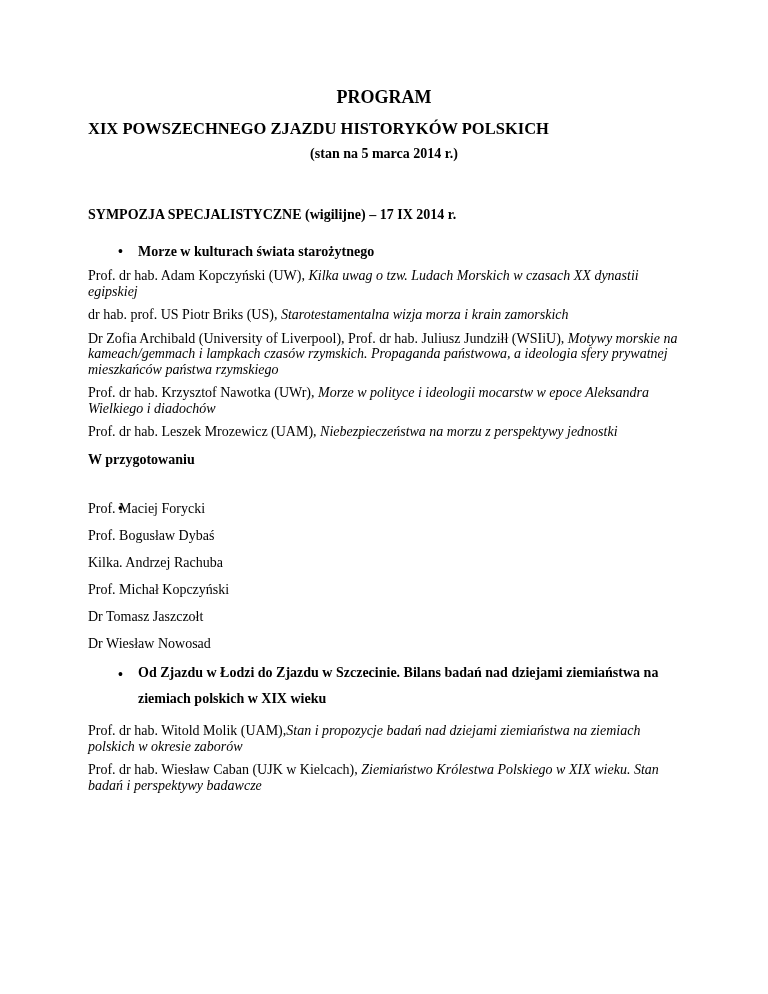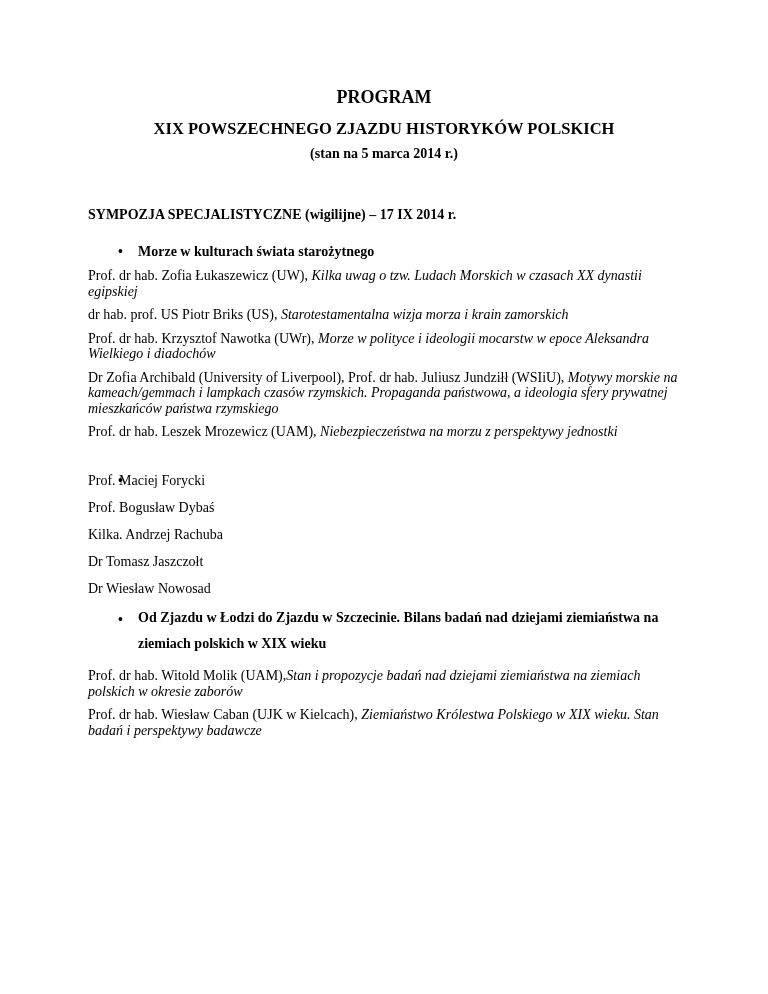--- a/index.html
+++ b/index.html
@@ -22,21 +22,21 @@
   }
   .doc-title {
     margin: 0;
     text-align: center;
     font-size: 18px;
     line-height: 20px;
     font-weight: bold;
   }
   .doc-subtitle {
     margin: 13px 0 0 0;
-    text-align: center;
+    text-align: left;
     font-size: 16.5px;
     line-height: 18px;
     font-weight: bold;
   }
   .doc-datenote {
     margin: 8px 0 0 0;
     text-align: center;
     font-size: 14px;
     line-height: 16px;
     font-weight: bold;
@@ -101,34 +101,36 @@
   <h2 class="doc-subtitle">XIX POWSZECHNEGO ZJAZDU HISTORYKÓW POLSKICH</h2>
   <div class="doc-datenote">(stan na 5 marca 2014 r.)</div>
 
   <div class="section-heading">SYMPOZJA SPECJALISTYCZNE (wigilijne) – 17 IX 2014 r.</div>
 
   <div class="b-item b1">
     <span class="marker">•</span>
     <span>Morze w kulturach świata starożytnego</span>
   </div>
 
-  <p class="entry"><span>Prof. dr hab. Zofia Łukaszewicz (UW), </span><span class="paper-title">Kilka uwag o tzw. Ludach Morskich w czasach XX dynastii egipskiej</span></p>
+  <p class="entry"><span>Prof. dr hab. Adam Kopczyński (UW), </span><span class="paper-title">Kilka uwag o tzw. Ludach Morskich w czasach XX dynastii egipskiej</span></p>
   <p class="entry"><span>dr hab. prof. US Piotr Briks (US), </span><span class="paper-title">Starotestamentalna wizja morza i krain zamorskich</span></p>
+  <p class="entry"><span>Dr Zofia Archibald (University of Liverpool), Prof. dr hab. Juliusz Jundziłł (WSIiU), </span><span class="paper-title">Motywy morskie na kameach/gemmach i lampkach czasów rzymskich. Propaganda państwowa, a ideologia sfery prywatnej mieszkańców państwa rzymskiego</span></p>
   <p class="entry"><span>Prof. dr hab. Krzysztof Nawotka (UWr), </span><span class="paper-title">Morze w polityce i ideologii mocarstw w epoce Aleksandra Wielkiego i diadochów</span></p>
-  <p class="entry"><span>Dr Zofia Archibald (University of Liverpool), Prof. dr hab. Juliusz Jundziłł (WSIiU), </span><span class="paper-title">Motywy morskie na kameach/gemmach i lampkach czasów rzymskich. Propaganda państwowa, a ideologia sfery prywatnej mieszkańców państwa rzymskiego</span></p>
   <p class="entry"><span>Prof. dr hab. Leszek Mrozewicz (UAM), </span><span class="paper-title">Niebezpieczeństwa na morzu z perspektywy jednostki</span></p>
 
+  <div class="status-line">W przygotowaniu</div>
 
   <div class="b-item b3">
     <span class="marker">•</span>
   </div>
 
   <p class="name-line name-first">Prof. Maciej Forycki</p>
   <p class="name-line">Prof. Bogusław Dybaś</p>
   <p class="name-line">Kilka. Andrzej Rachuba</p>
+  <p class="name-line">Prof. Michał Kopczyński</p>
   <p class="name-line">Dr Tomasz Jaszczołt</p>
   <p class="name-line">Dr Wiesław Nowosad</p>
 
   <div class="b-item b4">
     <span class="marker">•</span>
     <span class="hline">Od Zjazdu w Łodzi do Zjazdu w Szczecinie. Bilans badań nad dziejami ziemiaństwa na</span>
     <span class="hline">ziemiach polskich w XIX wieku</span>
   </div>
 
   <p class="entry tight"><span>Prof. dr hab. Witold Molik (UAM),</span><span class="paper-title">Stan i propozycje badań nad dziejami ziemiaństwa na ziemiach polskich w okresie zaborów</span></p>

